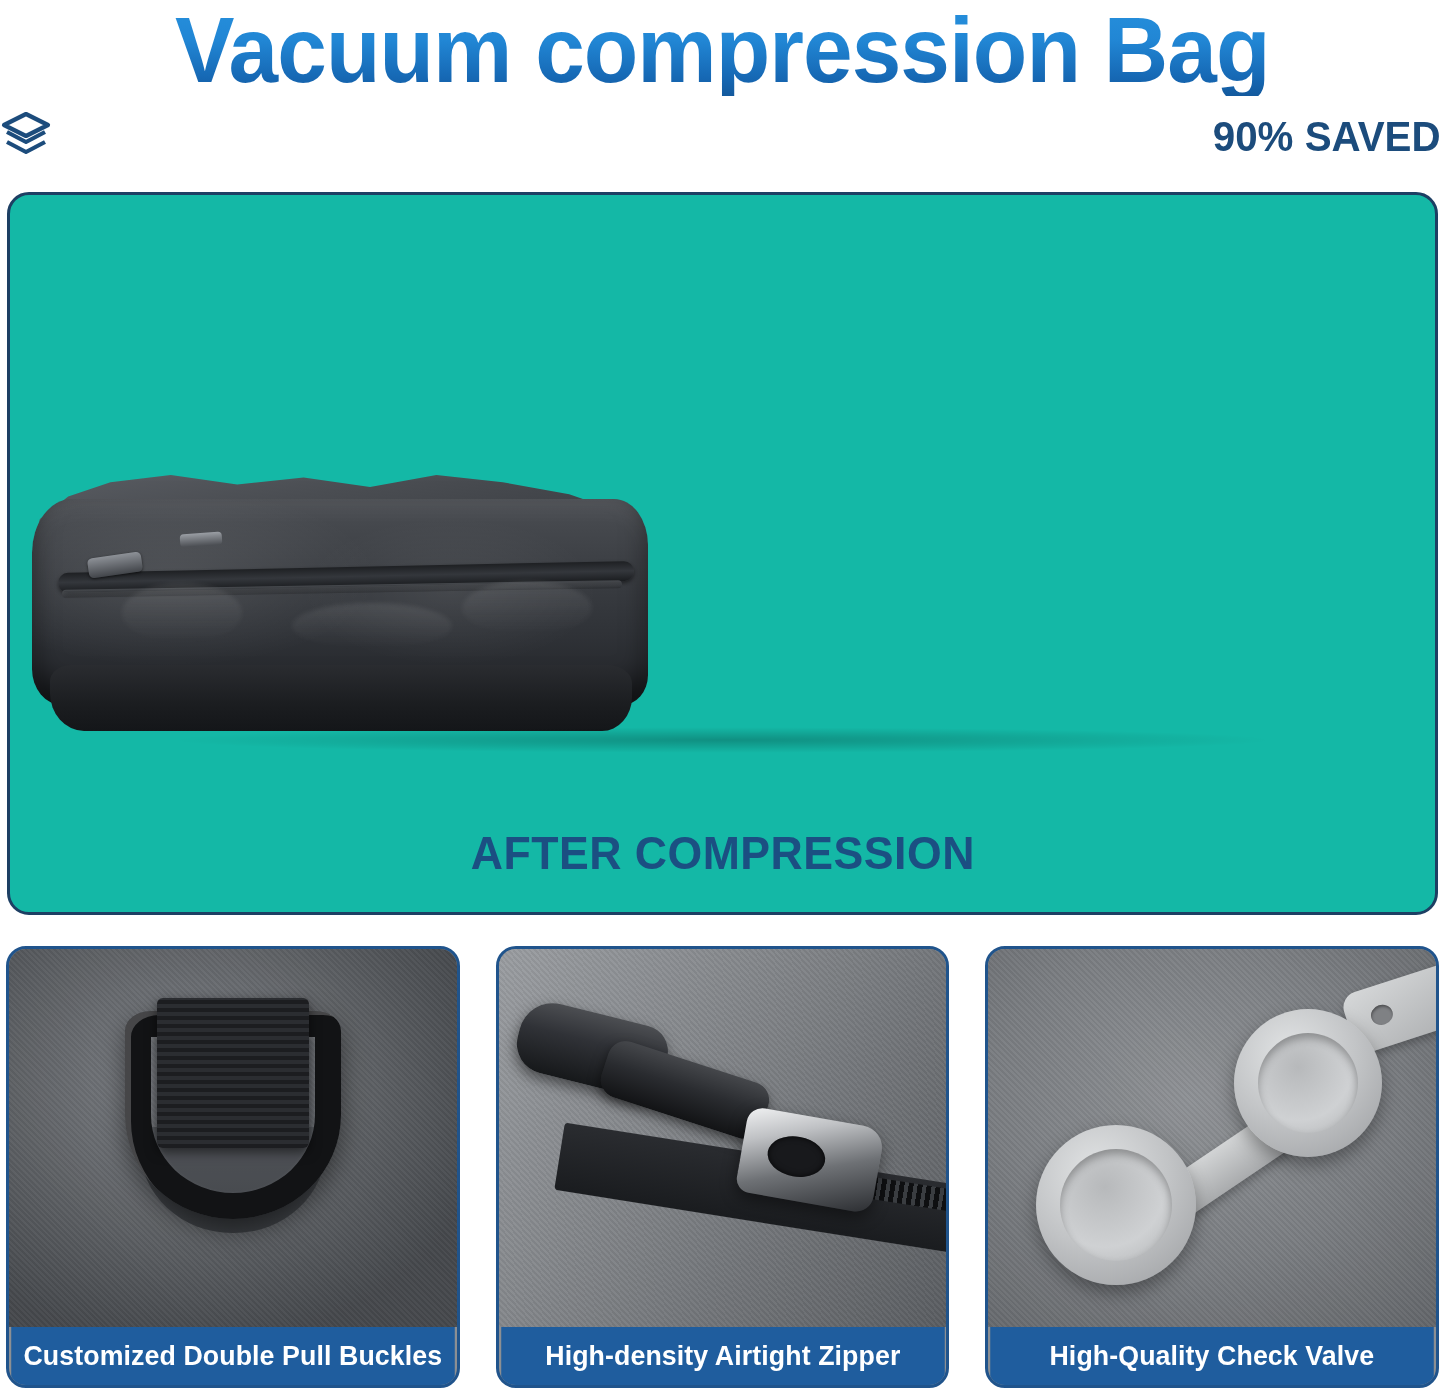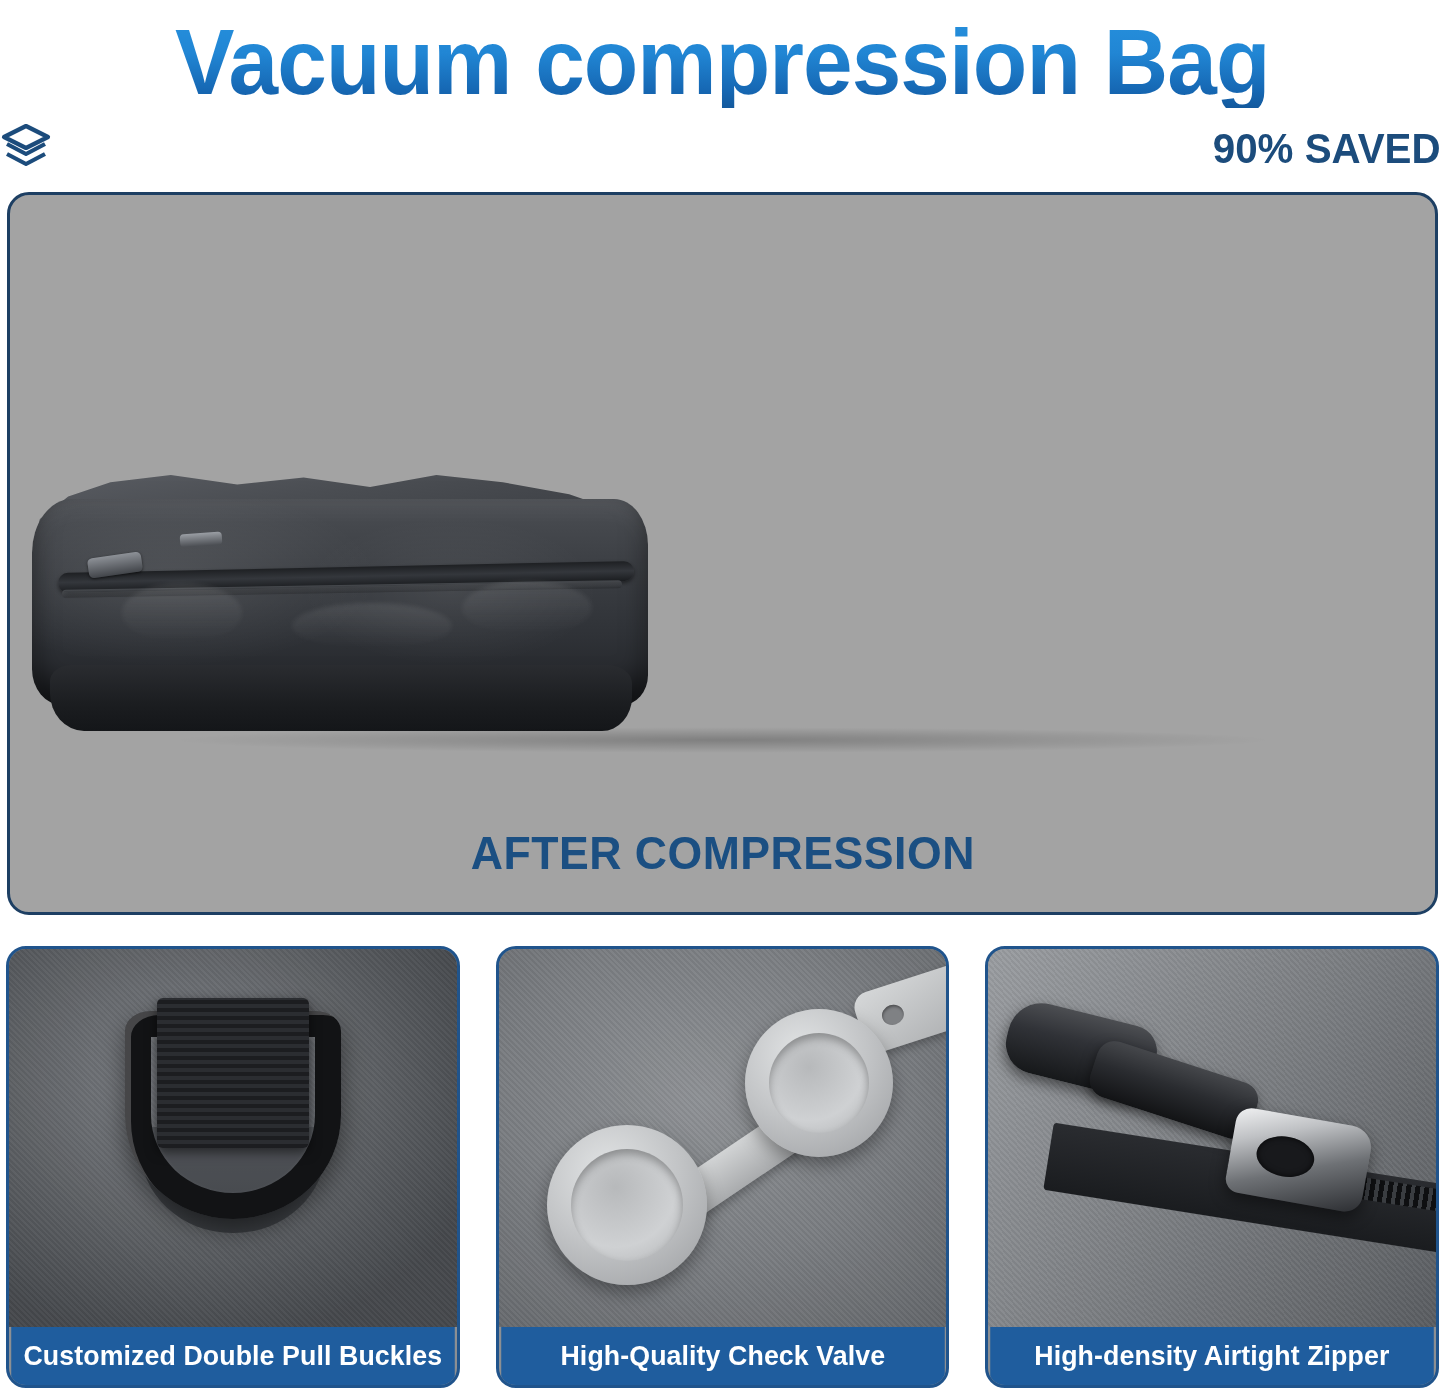--- a/index.html
+++ b/index.html
@@ -10,21 +10,21 @@
     height: 1394px;
     background: #ffffff;
     font-family: "Liberation Sans", sans-serif;
     overflow: hidden;
     position: relative;
   }
 
   
   .header {
     width: 100%;
-    padding-top: 16px;
+    padding-top: 4px;
     text-align: center;
   }
 
   .main-title {
     font-family: "Liberation Sans", sans-serif;
     font-size: 92px;
     font-weight: bold;
     line-height: 1.0;
     letter-spacing: -1px;
     background: linear-gradient(180deg, #2690dd 0%, #2186d4 40%, #1668b4 80%, #13599d 100%);
@@ -63,21 +63,21 @@
     width: 1431px;
     height: 723px;
     display: flex;
     gap: 19px;
   }
 
   .compare-panel {
     flex: 1;
     border: 3px solid #1d3f63;
     border-radius: 22px;
-    background: #a3a3a3;
+    background: #14b8a6;
     position: relative;
     overflow: hidden;
     display: flex;
     flex-direction: column;
     align-items: center;
     justify-content: flex-end;
   }
 
   .panel-stage {
     position: absolute;
@@ -527,34 +527,34 @@
     <div class="feature-photo photo-buckle">
       <div class="patch"></div>
       <div class="dring-outer"></div>
       <div class="dring-gloss"></div>
       <div class="webbing"></div>
     </div>
     <div class="feature-caption">Customized Double Pull Buckles</div>
   </div>
 
   <div class="feature-card">
-    <div class="feature-photo photo-valve">
-      <div class="valve-strap"></div>
-      <div class="valve-tab"></div>
-      <div class="valve-cap valve-cap-2"></div>
-      <div class="valve-cap valve-cap-1"></div>
-    </div>
-    <div class="feature-caption">High-Quality Check Valve</div>
-  </div>
-
-  <div class="feature-card">
     <div class="feature-photo photo-zipper">
       <div class="zip-tape"></div>
       <div class="zip-teeth"></div>
       <div class="tpull">
         <div class="tp-bar"></div>
         <div class="tp-stem"></div>
       </div>
       <div class="zip-slider"></div>
     </div>
     <div class="feature-caption">High-density Airtight Zipper</div>
   </div>
+
+  <div class="feature-card">
+    <div class="feature-photo photo-valve">
+      <div class="valve-strap"></div>
+      <div class="valve-tab"></div>
+      <div class="valve-cap valve-cap-2"></div>
+      <div class="valve-cap valve-cap-1"></div>
+    </div>
+    <div class="feature-caption">High-Quality Check Valve</div>
+  </div>
 </div>
 
 </body></html>

